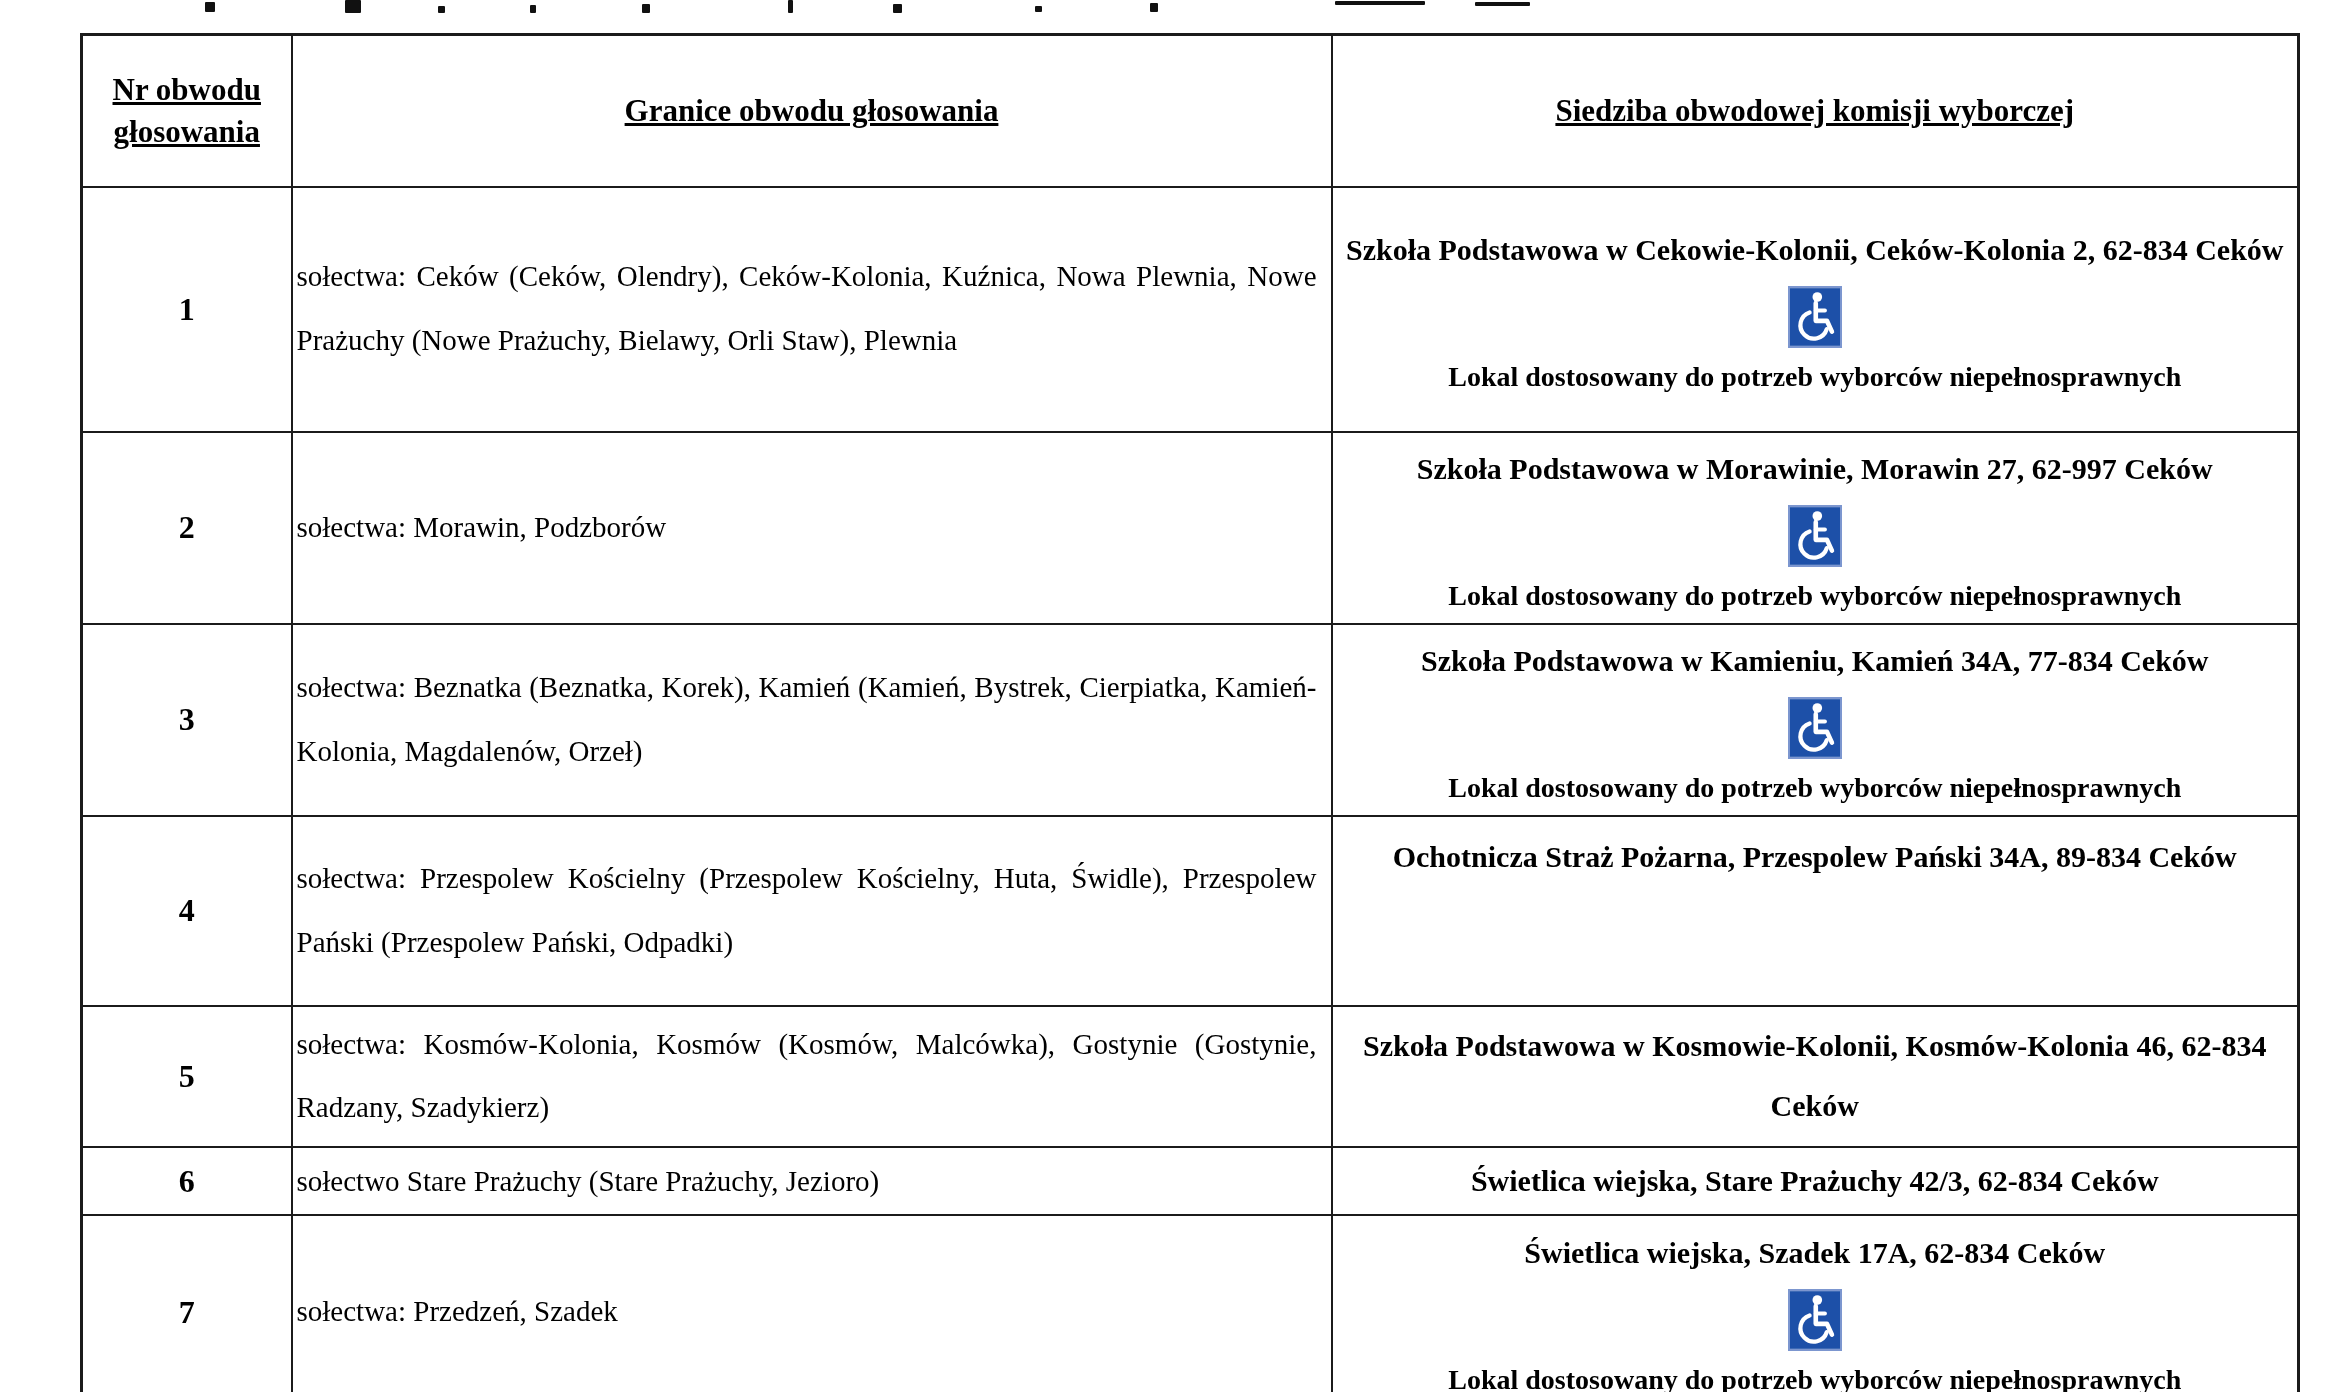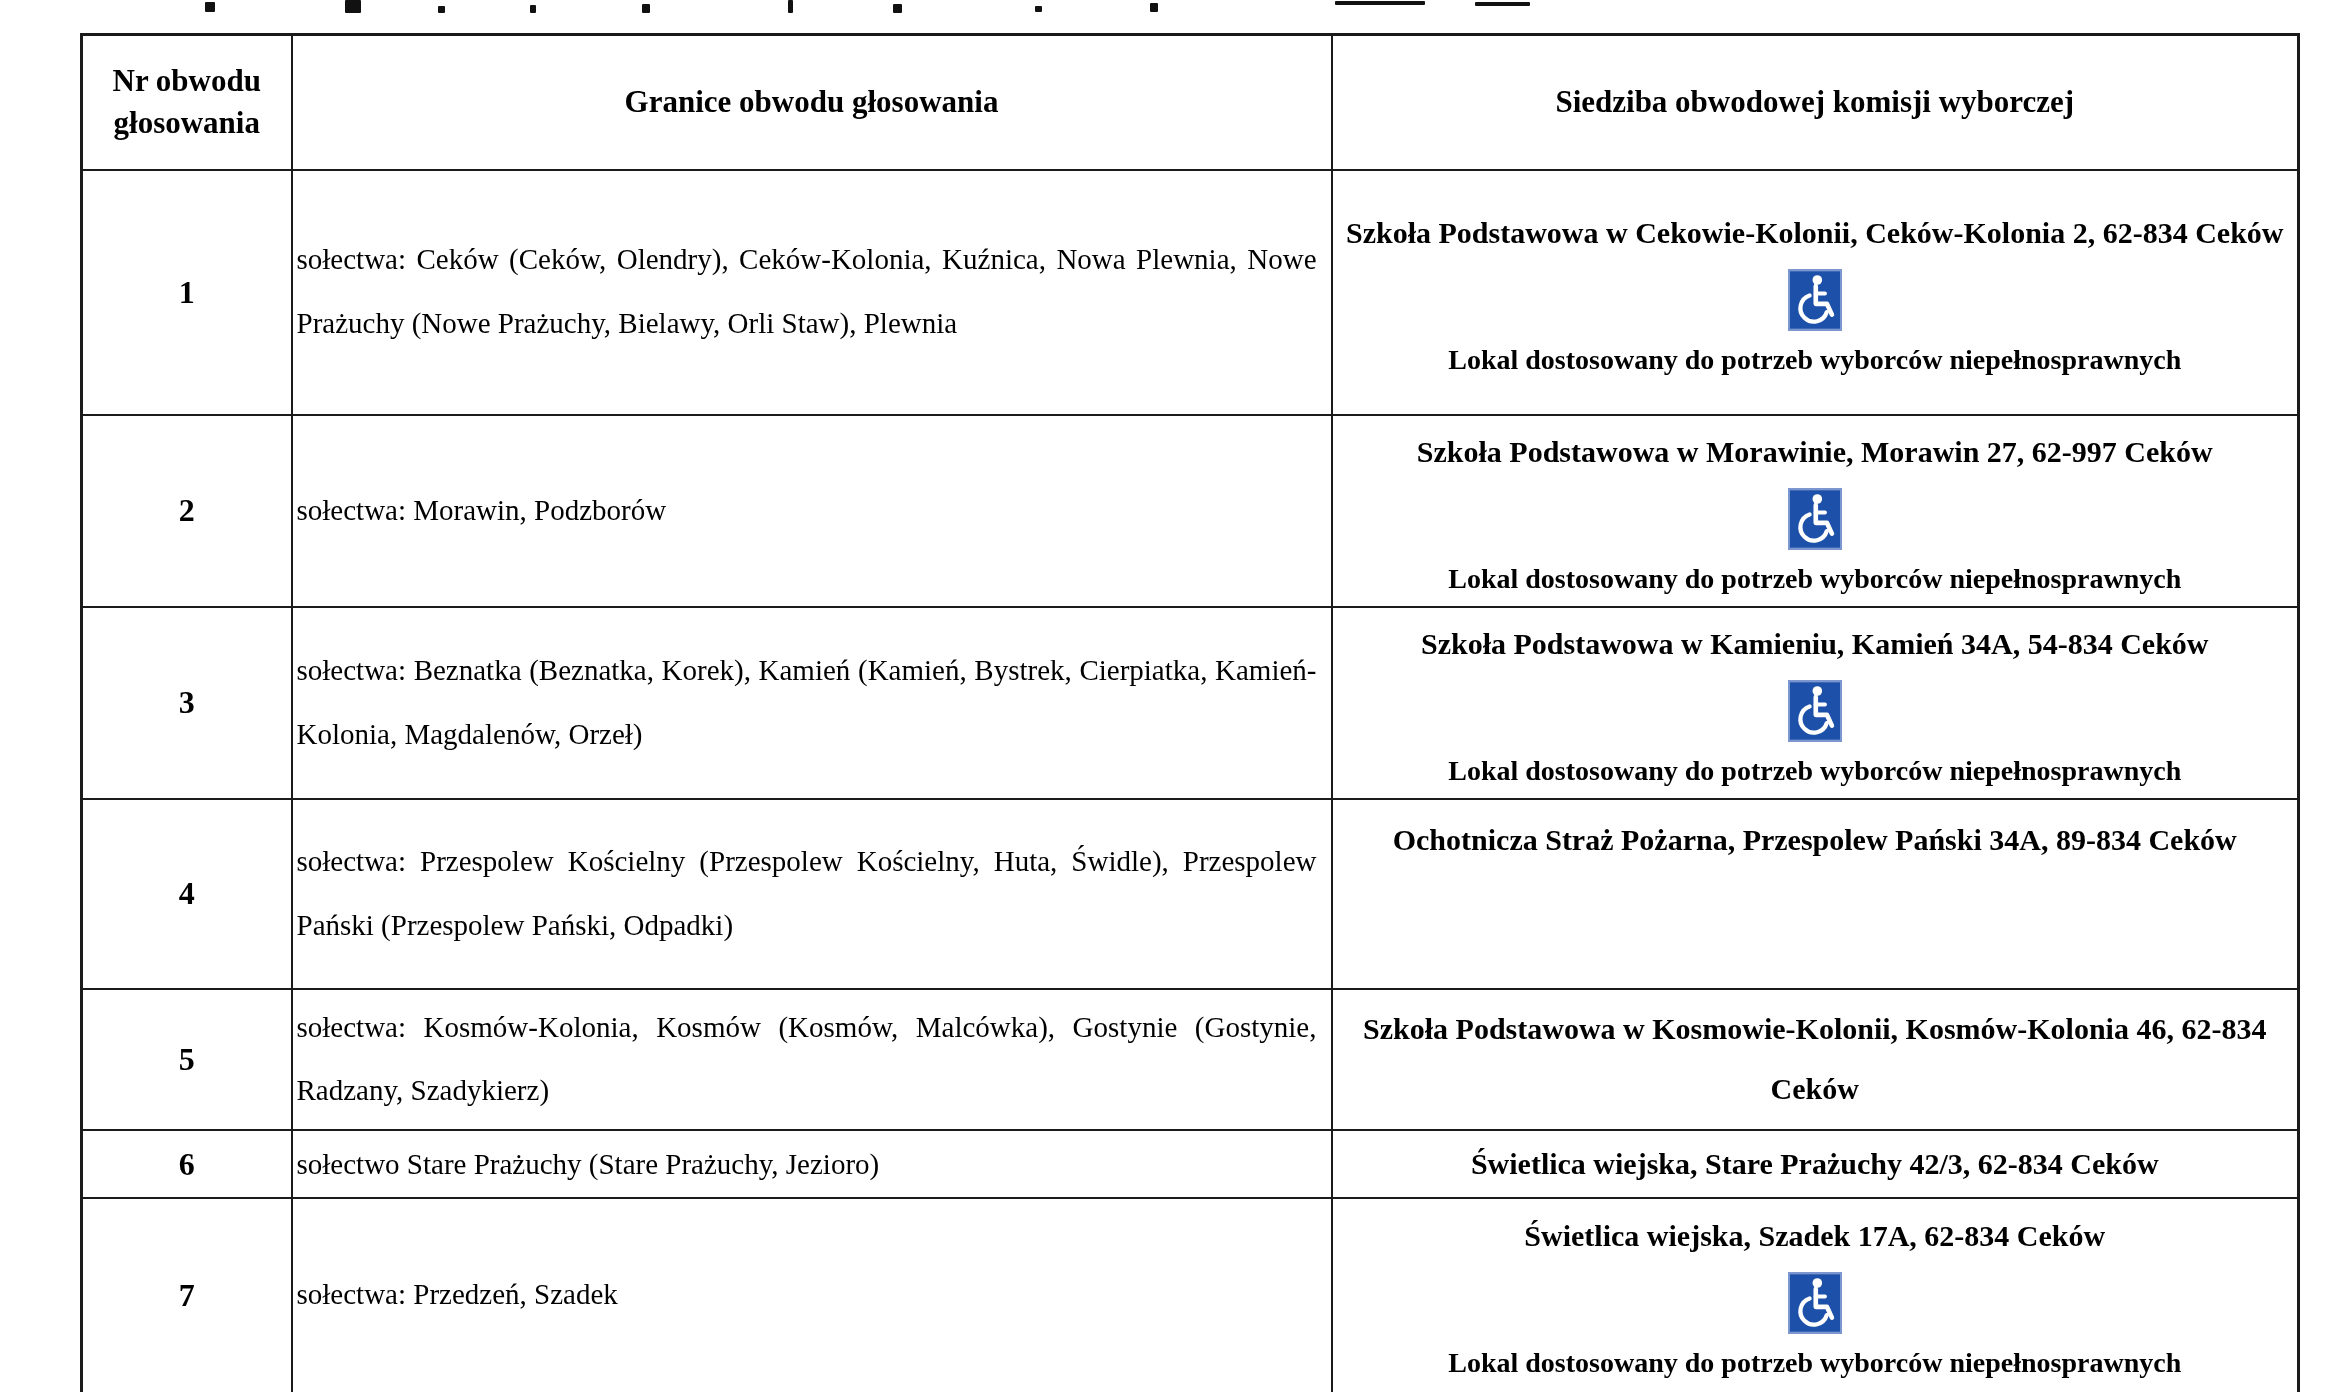--- a/index.html
+++ b/index.html
@@ -75,21 +75,21 @@
 </div>
 
 <table class="obwody">
   <colgroup>
       <col class="c1">
       <col class="c2">
       <col class="c3">
     </colgroup>
 
   <tbody>
-      <tr style="height:135px;">
+      <tr style="height:152px;text-decoration:underline;">
     <th class="hdr">Nr obwodu głosowania</th>
     <th class="hdr">Granice obwodu głosowania</th>
     <th class="hdr">Siedziba obwodowej komisji wyborczej</th>
   </tr>
 
   <tr style="height:245px;">
     <td class="nr">1</td>
     <td class="granice">sołectwa: Ceków (Ceków, Olendry), Ceków-Kolonia, Kuźnica, Nowa Plewnia, Nowe Prażuchy (Nowe Prażuchy, Bielawy, Orli Staw), Plewnia</td>
     <td class="siedziba">
       <div class="addr">Szkoła Podstawowa w Cekowie-Kolonii, Ceków-Kolonia 2, 62-834 Ceków</div>
@@ -121,21 +121,21 @@
         </svg>
       </span>
       <div class="access-note">Lokal dostosowany do potrzeb wyborców niepełnosprawnych</div>
     </td>
   </tr>
 
   <tr style="height:192px;">
     <td class="nr">3</td>
     <td class="granice">sołectwa: Beznatka (Beznatka, Korek), Kamień (Kamień, Bystrek, Cierpiatka, Kamień-Kolonia, Magdalenów, Orzeł)</td>
     <td class="siedziba">
-      <div class="addr">Szkoła Podstawowa w Kamieniu, Kamień 34A, 54-834 Ceków</div>
+      <div class="addr">Szkoła Podstawowa w Kamieniu, Kamień 34A, 77-834 Ceków</div>
       <span class="access-icon">
         <svg viewBox="0 0 26 30" xmlns="http://www.w3.org/2000/svg">
           <rect x="0" y="0" width="26" height="30" fill="#1d50a8"></rect>
           <circle cx="14.2" cy="4.6" r="2.5" fill="#ffffff"></circle>
           <path d="M13.4 7.8 L13.4 17 L19.2 17 L21.8 22.6" stroke="#ffffff" stroke-width="2.4" fill="none" stroke-linecap="round" stroke-linejoin="round"></path>
           <path d="M13.4 11.6 L18.2 11.6" stroke="#ffffff" stroke-width="2" fill="none" stroke-linecap="round"></path>
           <path d="M10.2 12.6 A 7 7 0 1 0 19.1 21.3" stroke="#ffffff" stroke-width="2.2" fill="none" stroke-linecap="round"></path>
         </svg>
       </span>
       <div class="access-note">Lokal dostosowany do potrzeb wyborców niepełnosprawnych</div>

